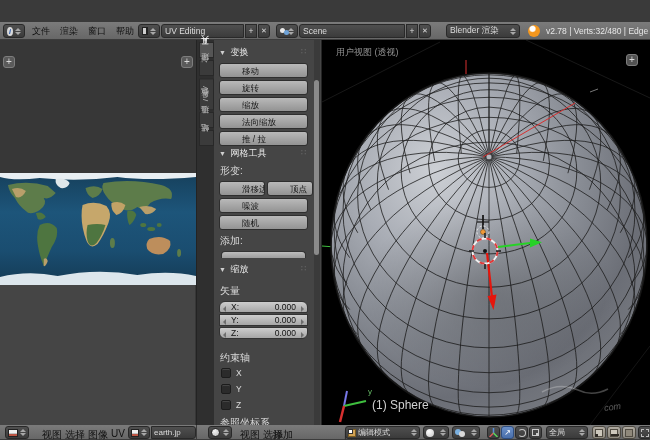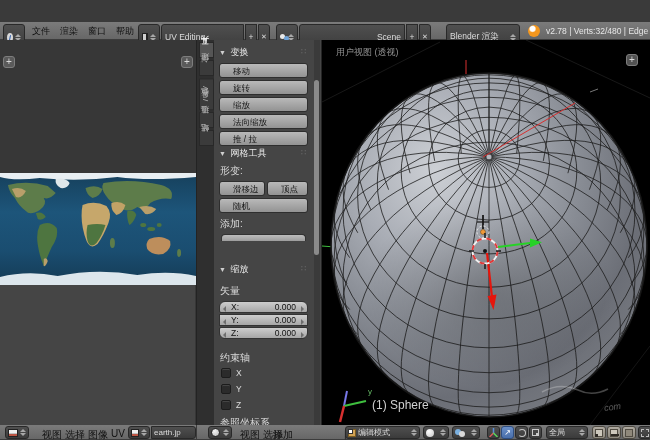--- a/index.html
+++ b/index.html
@@ -14,21 +14,21 @@
   .tl-yellow{left:21px;background:#fdbe41;border:1px solid #dfa338;}
   .tl-green{left:37px;background:#35c84a;border:1px solid #24a531;}
   .tl-title{position:absolute;left:47px;top:4px;font-size:11px;font-weight:bold;color:#1c1c1c;}
 
   
   .bar{background:linear-gradient(#7b7b7b,#676767);border-bottom:1px solid #3c3c3c;}
   .infobar{position:absolute;top:22px;left:0;width:650px;height:18px;}
   .menu{position:absolute;top:3px;font-size:9px;color:#101010;cursor:default;}
   .hbtn,.hfield{position:absolute;top:2px;height:14px;display:flex;align-items:center;gap:2px;
     background:linear-gradient(#4f4f4f,#3b3b3b);border:1px solid #292929;border-radius:3px;
-    color:#dcdcdc;font-size:8.5px;padding:12px 3px;overflow:hidden;white-space:nowrap;}
+    color:#dcdcdc;font-size:8.5px;padding:0 3px;overflow:hidden;white-space:nowrap;}
   .sq{border-radius:0;}
   .rl{border-radius:3px 0 0 3px;}
   .rr{border-radius:0 3px 3px 0;}
   .ud{display:inline-flex;flex-direction:column;align-items:center;gap:1px;margin-left:auto;}
   .ud i{display:block;width:0;height:0;border-left:3px solid transparent;border-right:3px solid transparent;}
   .ud .u{border-bottom:3px solid #a8a8a8;}
   .ud .d{border-top:3px solid #a8a8a8;}
   .stats{position:absolute;top:4px;left:546px;width:110px;font-size:8.5px;color:#e6e6e6;white-space:nowrap;overflow:hidden;}
   .blogo{position:absolute;left:528px;top:3px;width:12px;height:12px;border-radius:50%;
     background:radial-gradient(circle at 38% 32%,#ffffff 0 22%,#f5971d 34% 100%);}
@@ -57,21 +57,21 @@
   .toolshelf{position:relative;width:125px;height:385px;background:#454545;border-right:1px solid #242424;}
   .tabs{position:absolute;left:0;top:0;bottom:0;width:17px;background:#2f2f2f;padding-top:2px;}
   .tab{writing-mode:vertical-rl;transform:rotate(180deg);width:15px;margin:0 0 2px 2px;padding:6px 1px;
     font-size:8px;color:#b2b2b2;background:#3b3b3b;border:1px solid #282828;text-align:center;letter-spacing:1px;}
   .tab.active{background:#555555;color:#ffffff;}
   .panels{position:absolute;left:17px;top:0;right:8px;bottom:0;overflow:hidden;}
   .panelsec{position:absolute;left:0;right:0;padding:0 5px;}
   .phead{font-size:9px;color:#e9e9e9;height:14px;line-height:14px;position:relative;}
   .phead .tri{font-size:7px;color:#cfcfcf;margin-right:2px;}
   .phead .grip{position:absolute;right:2px;top:0;color:#777;font-size:8px;}
-  .tbtn{height:15px;line-height:14px;margin-bottom:2px;padding:0 13px;font-size:8.5px;color:#141414;
+  .tbtn{height:15px;line-height:14px;margin-bottom:2px;padding:0 22px;font-size:8.5px;color:#141414;
     background:linear-gradient(#b9b9b9,#939393);border:1px solid #2e2e2e;border-radius:3px;
     overflow:hidden;white-space:nowrap;}
   .trow{display:flex;gap:2px;}
   .trow .tbtn{flex:1;}
   .plabel{font-size:10px;color:#d9d9d9;margin:4px 0 3px 1px;}
   .nrow{position:relative;height:12px;margin-bottom:1px;display:flex;align-items:center;padding:0 11px;
     background:linear-gradient(#cdcdcd,#a6a6a6);border:1px solid #333;font-size:8.5px;color:#111;}
   .nrow.first{border-radius:6px 6px 2px 2px;}
   .nrow.last{border-radius:2px 2px 6px 6px;}
   .nrow::before{content:"";position:absolute;left:3px;top:4px;border-top:3px solid transparent;border-bottom:3px solid transparent;border-right:3px solid #6e6e6e;}
@@ -153,21 +153,21 @@
       <span>✕</span>
     </div>
 
     <div class="hbtn" style="left:276px;width:22px;">
       <span class="icon-scene"></span>
       <span class="ud">
           <i class="u"></i>
           <i class="d"></i>
         </span>
     </div>
-    <div class="hfield rl" style="left:299px;width:106px;justify-content:flex-end;">
+    <div class="hfield rl" style="left:299px;width:106px;">
       <span>Scene</span>
     </div>
     <div class="hbtn sq" style="left:406px;width:12px;justify-content:center;">
       <span>+</span>
     </div>
     <div class="hbtn rr" style="left:419px;width:12px;justify-content:center;font-size:7px;">
       <span>✕</span>
     </div>
 
     <div class="hfield" style="left:446px;width:74px;border-radius:3px;">
@@ -250,20 +250,21 @@
           <div class="phead">
             <span class="tri">▼</span>
             <span>网格工具</span>
             <span class="grip">∷</span>
           </div>
           <div class="plabel">形变:</div>
           <div class="trow">
             <div class="tbtn" style="flex:1.4;">滑移边</div>
             <div class="tbtn">顶点</div>
           </div>
+          <div class="tbtn">噪波</div>
           <div class="tbtn">随机</div>
           <div class="plabel">添加:</div>
           <div class="stub" style="height:7px;"></div>
         </div>
 
         <div class="panelsec" style="top:222px;bottom:0;background:#454545;">
           <div class="phead">
             <span class="tri">▼</span>
             <span>缩放</span>
             <span class="grip">∷</span>

